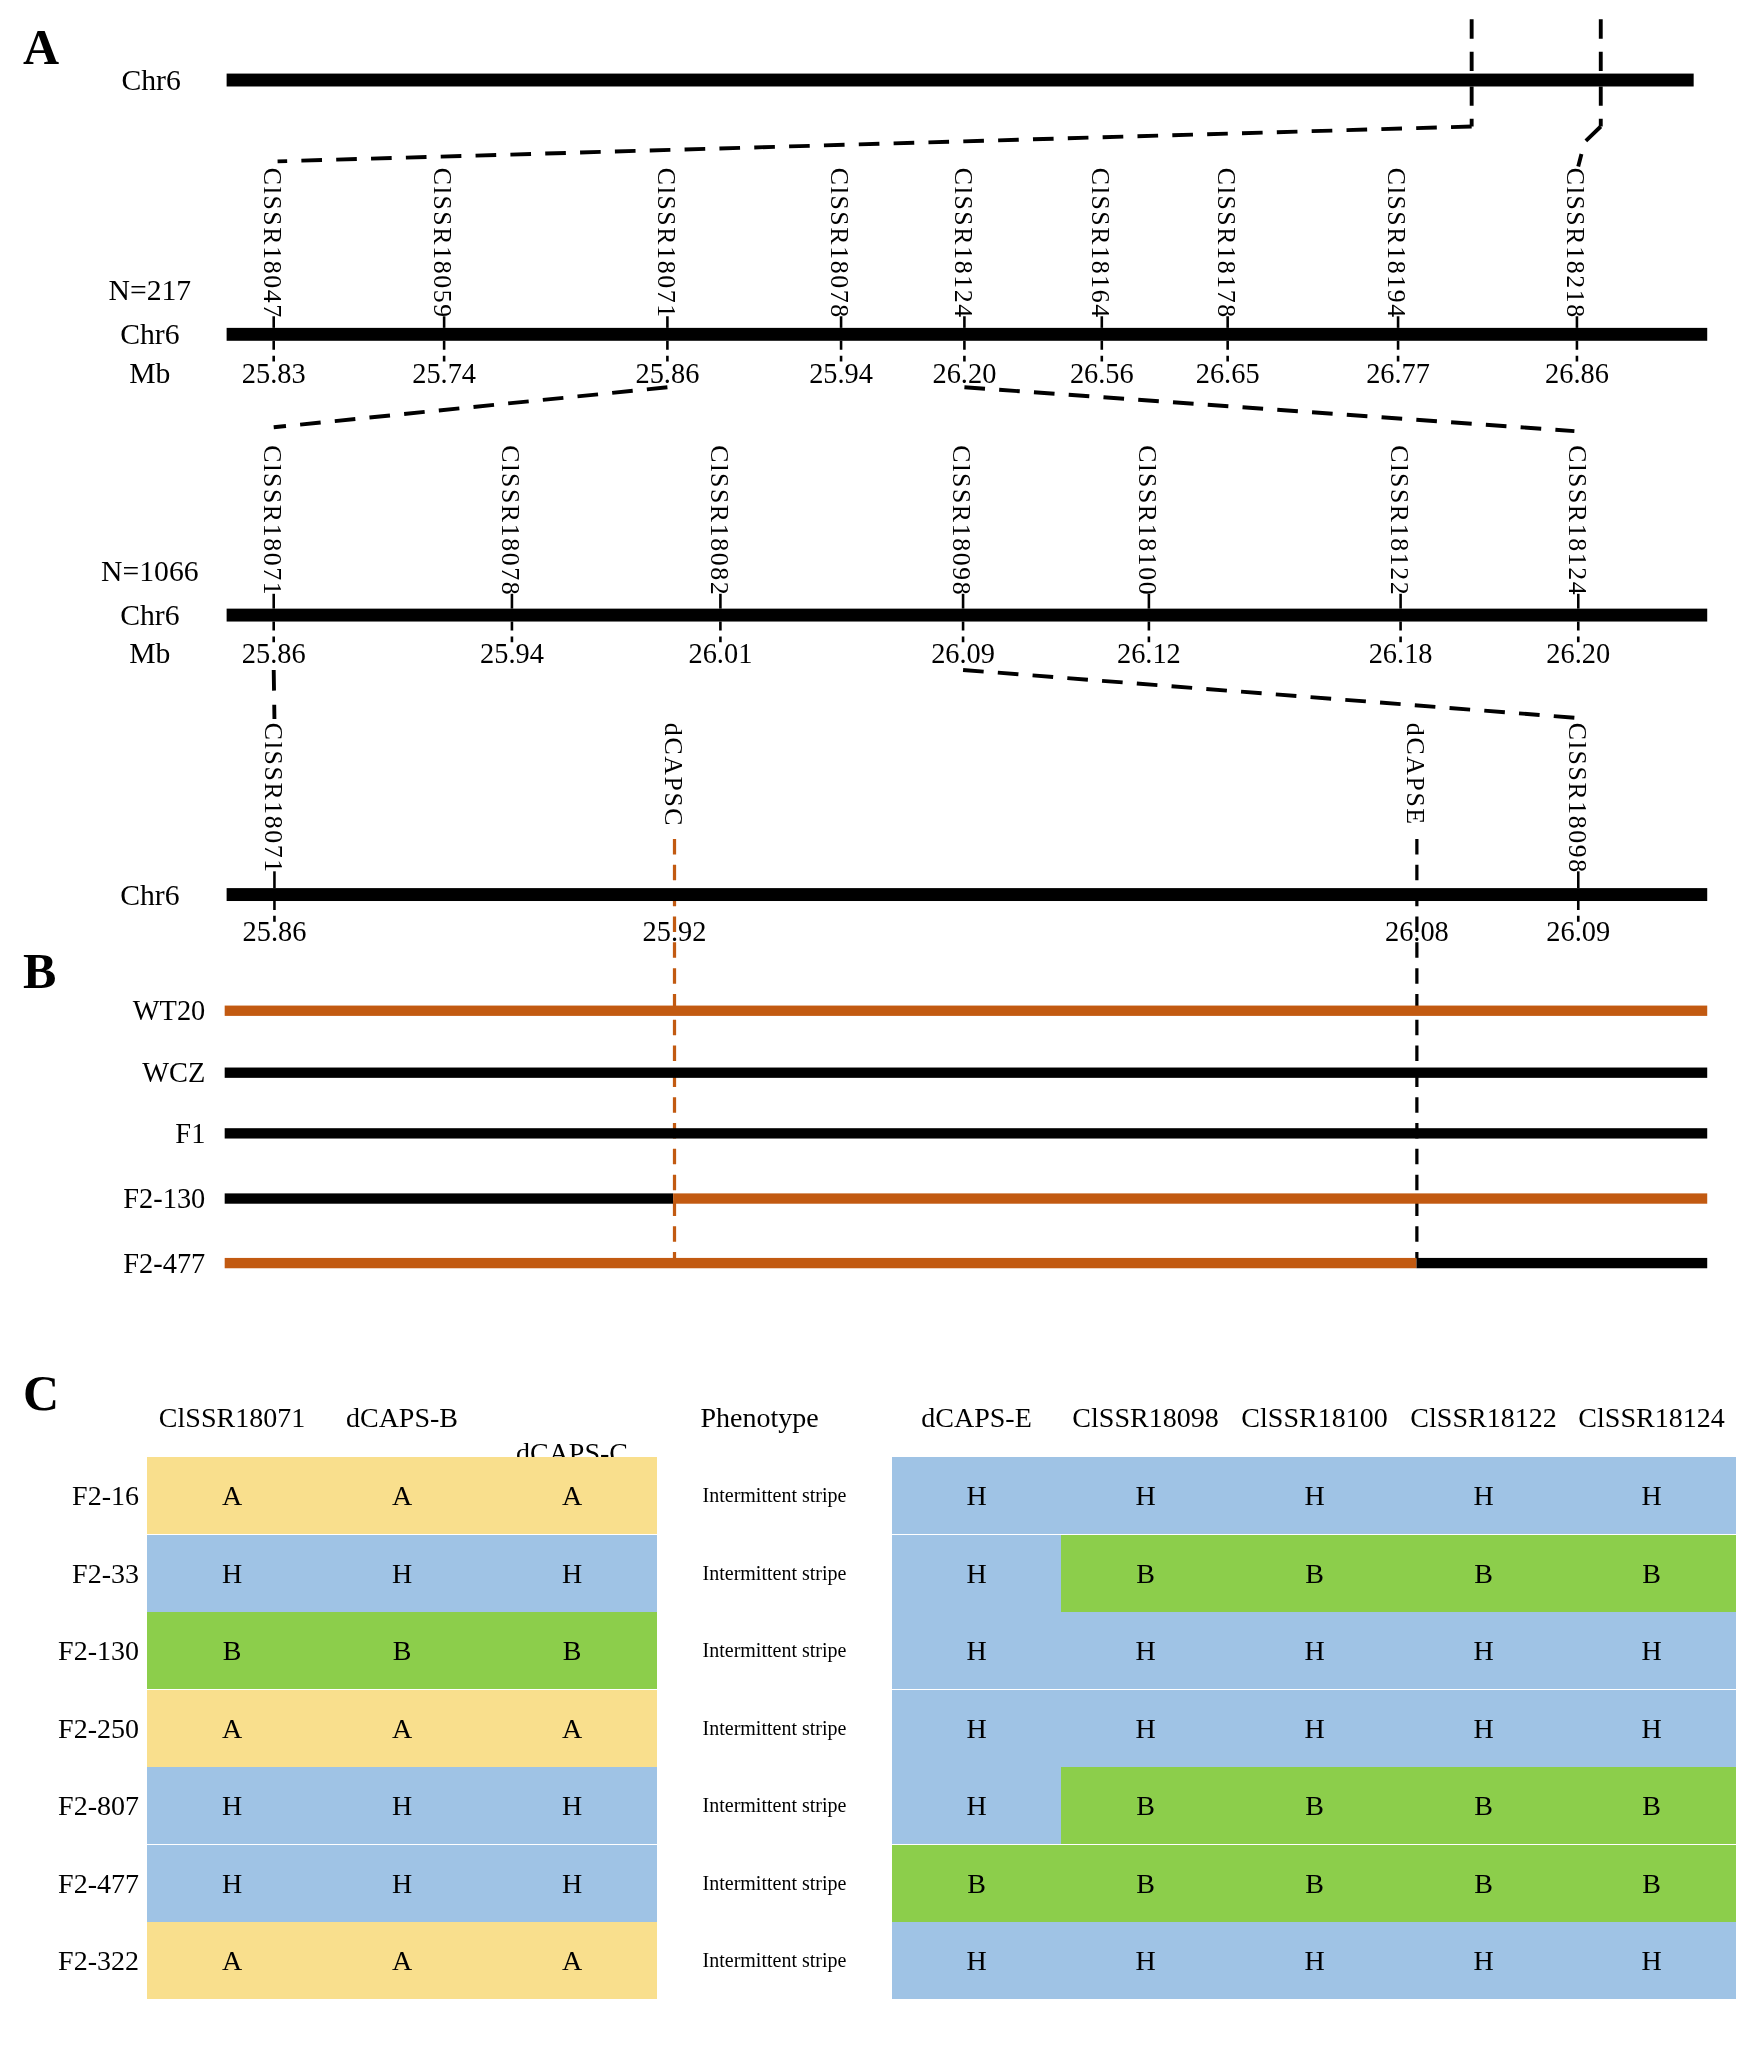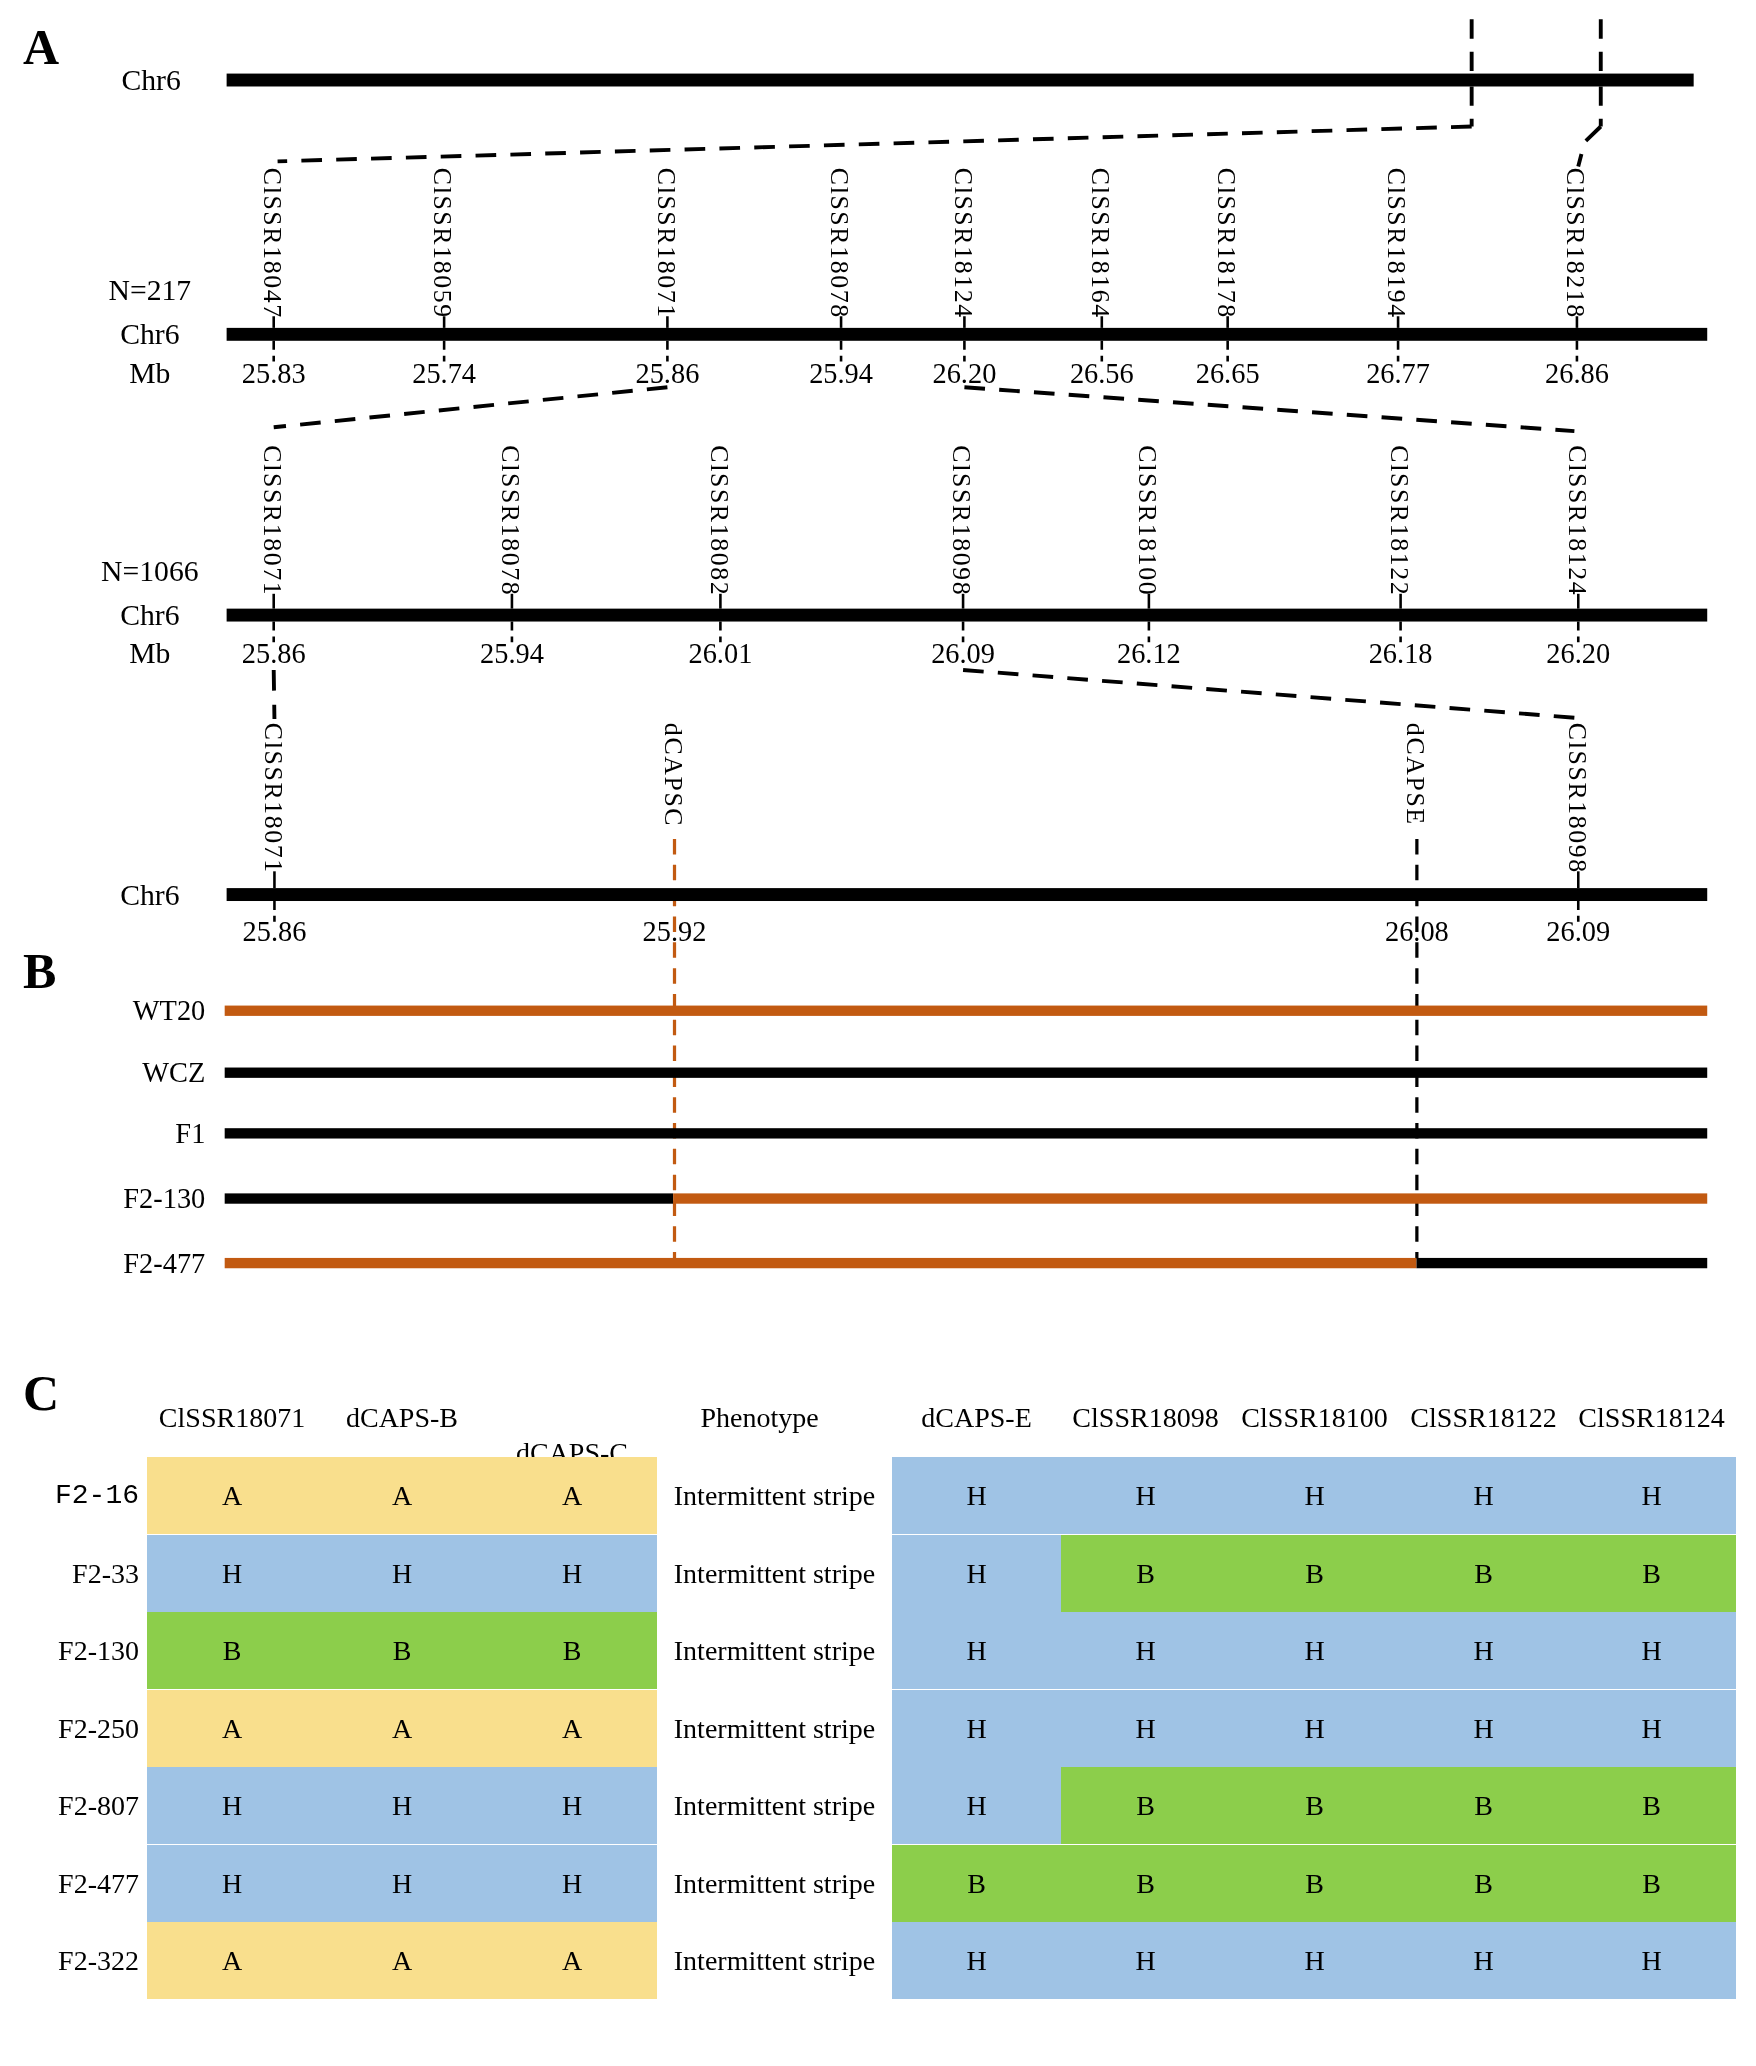--- a/index.html
+++ b/index.html
@@ -31,21 +31,21 @@
     display:flex;align-items:center;justify-content:flex-end;
   }
   .pc-cell{
     position:absolute;
     display:flex;align-items:center;justify-content:center;
     font-size:28px;
   }
   .pc-pheno{
     position:absolute;
     display:flex;align-items:center;justify-content:center;
-    font-size:28px;white-space:nowrap;
+    font-size:20px;white-space:nowrap;
   }
 </style>
 </head>
 <body>
 
 <div id="stage">
   <span class="panel-letter" style="left:23px;top:22px;">A</span>
   <span class="panel-letter" style="left:23px;top:946px;">B</span>
   <span class="panel-letter" style="left:23px;top:1368px;">C</span>
   <svg id="svgAB" width="1757" height="2066" viewBox="0 0 2722 3201">
@@ -165,21 +165,21 @@
   <div id="panelC">
       <div class="pc-header" style="left: 147px; top: 1401px; width: 170px;">ClSSR18071</div>
       <div class="pc-header" style="left: 317px; top: 1401px; width: 170px;">dCAPS-B</div>
       <div class="pc-header" style="left: 487px; top: 1436px; width: 170px;">dCAPS-C</div>
       <div class="pc-header" style="left: 642px; top: 1401px; width: 235px;">Phenotype</div>
       <div class="pc-header" style="left: 892px; top: 1401px; width: 169px;">dCAPS-E</div>
       <div class="pc-header" style="left: 1061px; top: 1401px; width: 169px;">ClSSR18098</div>
       <div class="pc-header" style="left: 1230px; top: 1401px; width: 169px;">ClSSR18100</div>
       <div class="pc-header" style="left: 1399px; top: 1401px; width: 169px;">ClSSR18122</div>
       <div class="pc-header" style="left: 1567px; top: 1401px; width: 169px;">ClSSR18124</div>
-      <div class="pc-rowlabel" style="left: 0px; top: 1457px; height: 77px; width: 139px; font-family: Liberation Mono, monospace;">F2-16</div>
+      <div class="pc-rowlabel" style="left: 0px; top: 1457px; height: 77px; width: 139px;">F2-16</div>
       <div class="pc-cell" style="left: 147px; top: 1457px; width: 170px; height: 77px; background: rgb(249, 223, 141);">A</div>
       <div class="pc-cell" style="left: 317px; top: 1457px; width: 170px; height: 77px; background: rgb(249, 223, 141);">A</div>
       <div class="pc-cell" style="left: 487px; top: 1457px; width: 170px; height: 77px; background: rgb(249, 223, 141);">A</div>
       <div class="pc-pheno" style="left: 657px; top: 1457px; width: 235px; height: 77px;">Intermittent stripe</div>
       <div class="pc-cell" style="left: 892px; top: 1457px; width: 169px; height: 77px; background: rgb(159, 195, 229);">H</div>
       <div class="pc-cell" style="left: 1061px; top: 1457px; width: 169px; height: 77px; background: rgb(159, 195, 229);">H</div>
       <div class="pc-cell" style="left: 1230px; top: 1457px; width: 169px; height: 77px; background: rgb(159, 195, 229);">H</div>
       <div class="pc-cell" style="left: 1399px; top: 1457px; width: 169px; height: 77px; background: rgb(159, 195, 229);">H</div>
       <div class="pc-cell" style="left: 1567px; top: 1457px; width: 169px; height: 77px; background: rgb(159, 195, 229);">H</div>
       <div class="pc-rowlabel" style="left: 0px; top: 1535px; height: 77px; width: 139px;">F2-33</div>

